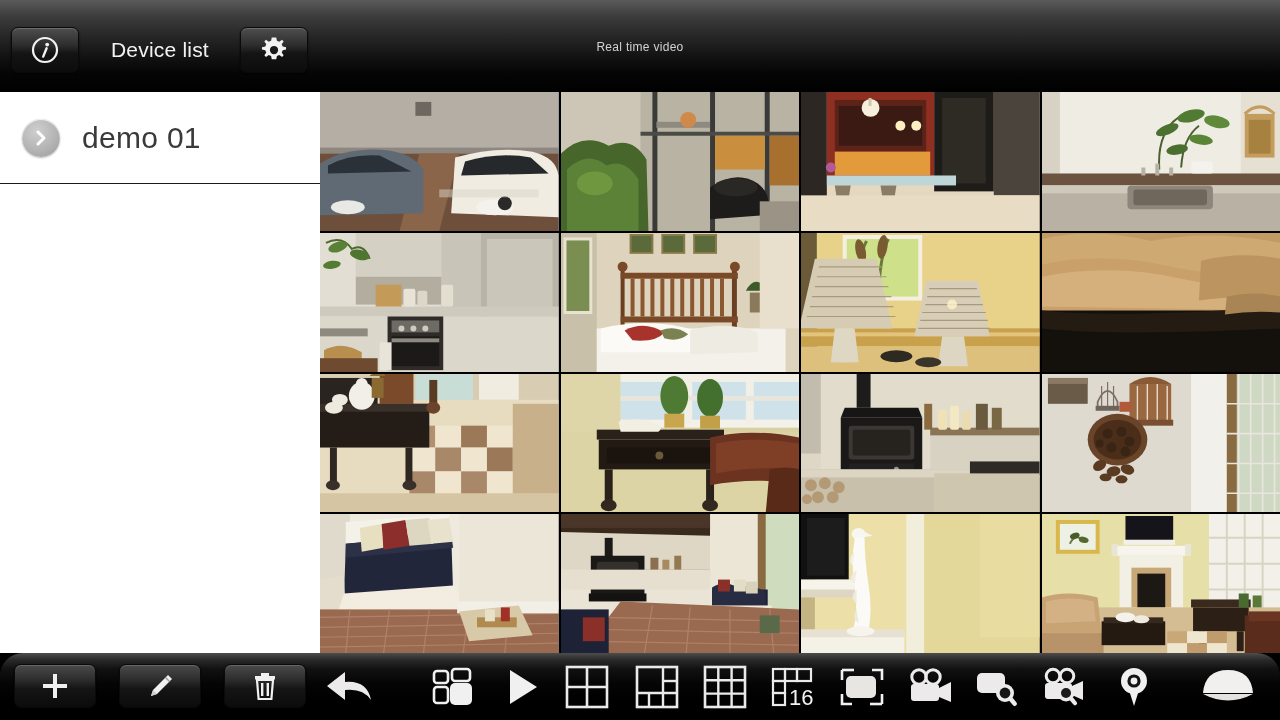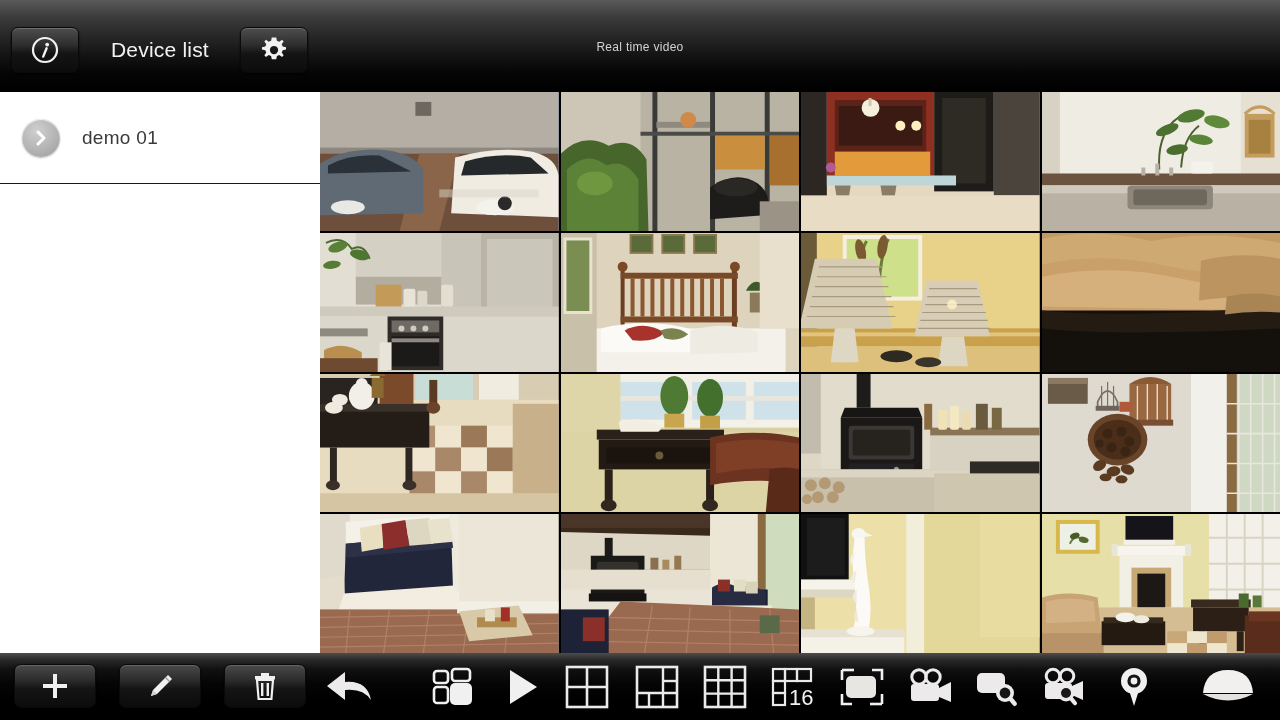--- a/index.html
+++ b/index.html
@@ -45,21 +45,21 @@
     position:relative; height:92px; display:flex; align-items:center;
     border-bottom:1px solid #1a1a1a; cursor:pointer; padding-left:22px;
   }
   .device-chevron {
     width:38px; height:38px; border-radius:50%;
     background:radial-gradient(circle at 40% 32%, #cfcfcf 0%, #b4b4b4 55%, #9a9a9a 100%);
     box-shadow:inset 0 1px 1px rgba(255,255,255,.85), 0 1px 2px rgba(0,0,0,.28);
     display:flex; align-items:center; justify-content:center; flex:none;
   }
   .device-name {
-    margin-left:22px; color:#3a3a3a; font-size:19px; letter-spacing:.3px;
+    margin-left:22px; color:#3a3a3a; font-size:30px; letter-spacing:.3px;
   }
 
   
   #video-area {
     position:absolute; left:320px; top:92px; width:960px; height:561px;
     background:#000;
   }
   #video-grid {
     position:absolute; left:0; top:0; width:960px; height:561px;
     display:grid;
@@ -68,20 +68,21 @@
     gap:2px;
   }
   .vcell { position:relative; overflow:hidden; background:#0a0a0a; cursor:pointer; }
   .vcell.selected { outline:2px solid #4a6fa5; outline-offset:-2px; z-index:2; }
   .vcell .scene { position:absolute; inset:0; }
 
   
   #toolbar {
     position:absolute; left:0; top:653px; width:1280px; height:67px;
     background:linear-gradient(180deg,#4d4d4d 0%,#2a2a2a 10%,#111 24%,#050505 45%,#000 70%,#000 100%);
+    border-radius:23px;
   }
   .tb-btn {
     position:absolute; top:11px; width:82px; height:44px; border-radius:7px;
     background:linear-gradient(180deg,#4a4a4a 0%,#2c2c2c 36%,#151515 56%,#0b0b0b 100%);
     border:1px solid #0a0a0a;
     box-shadow:inset 0 1px 0 rgba(255,255,255,.16), 0 1px 2px rgba(0,0,0,.8);
     display:flex; align-items:center; justify-content:center; cursor:pointer;
   }
   .tb-icon {
     position:absolute; top:12px; height:44px;

